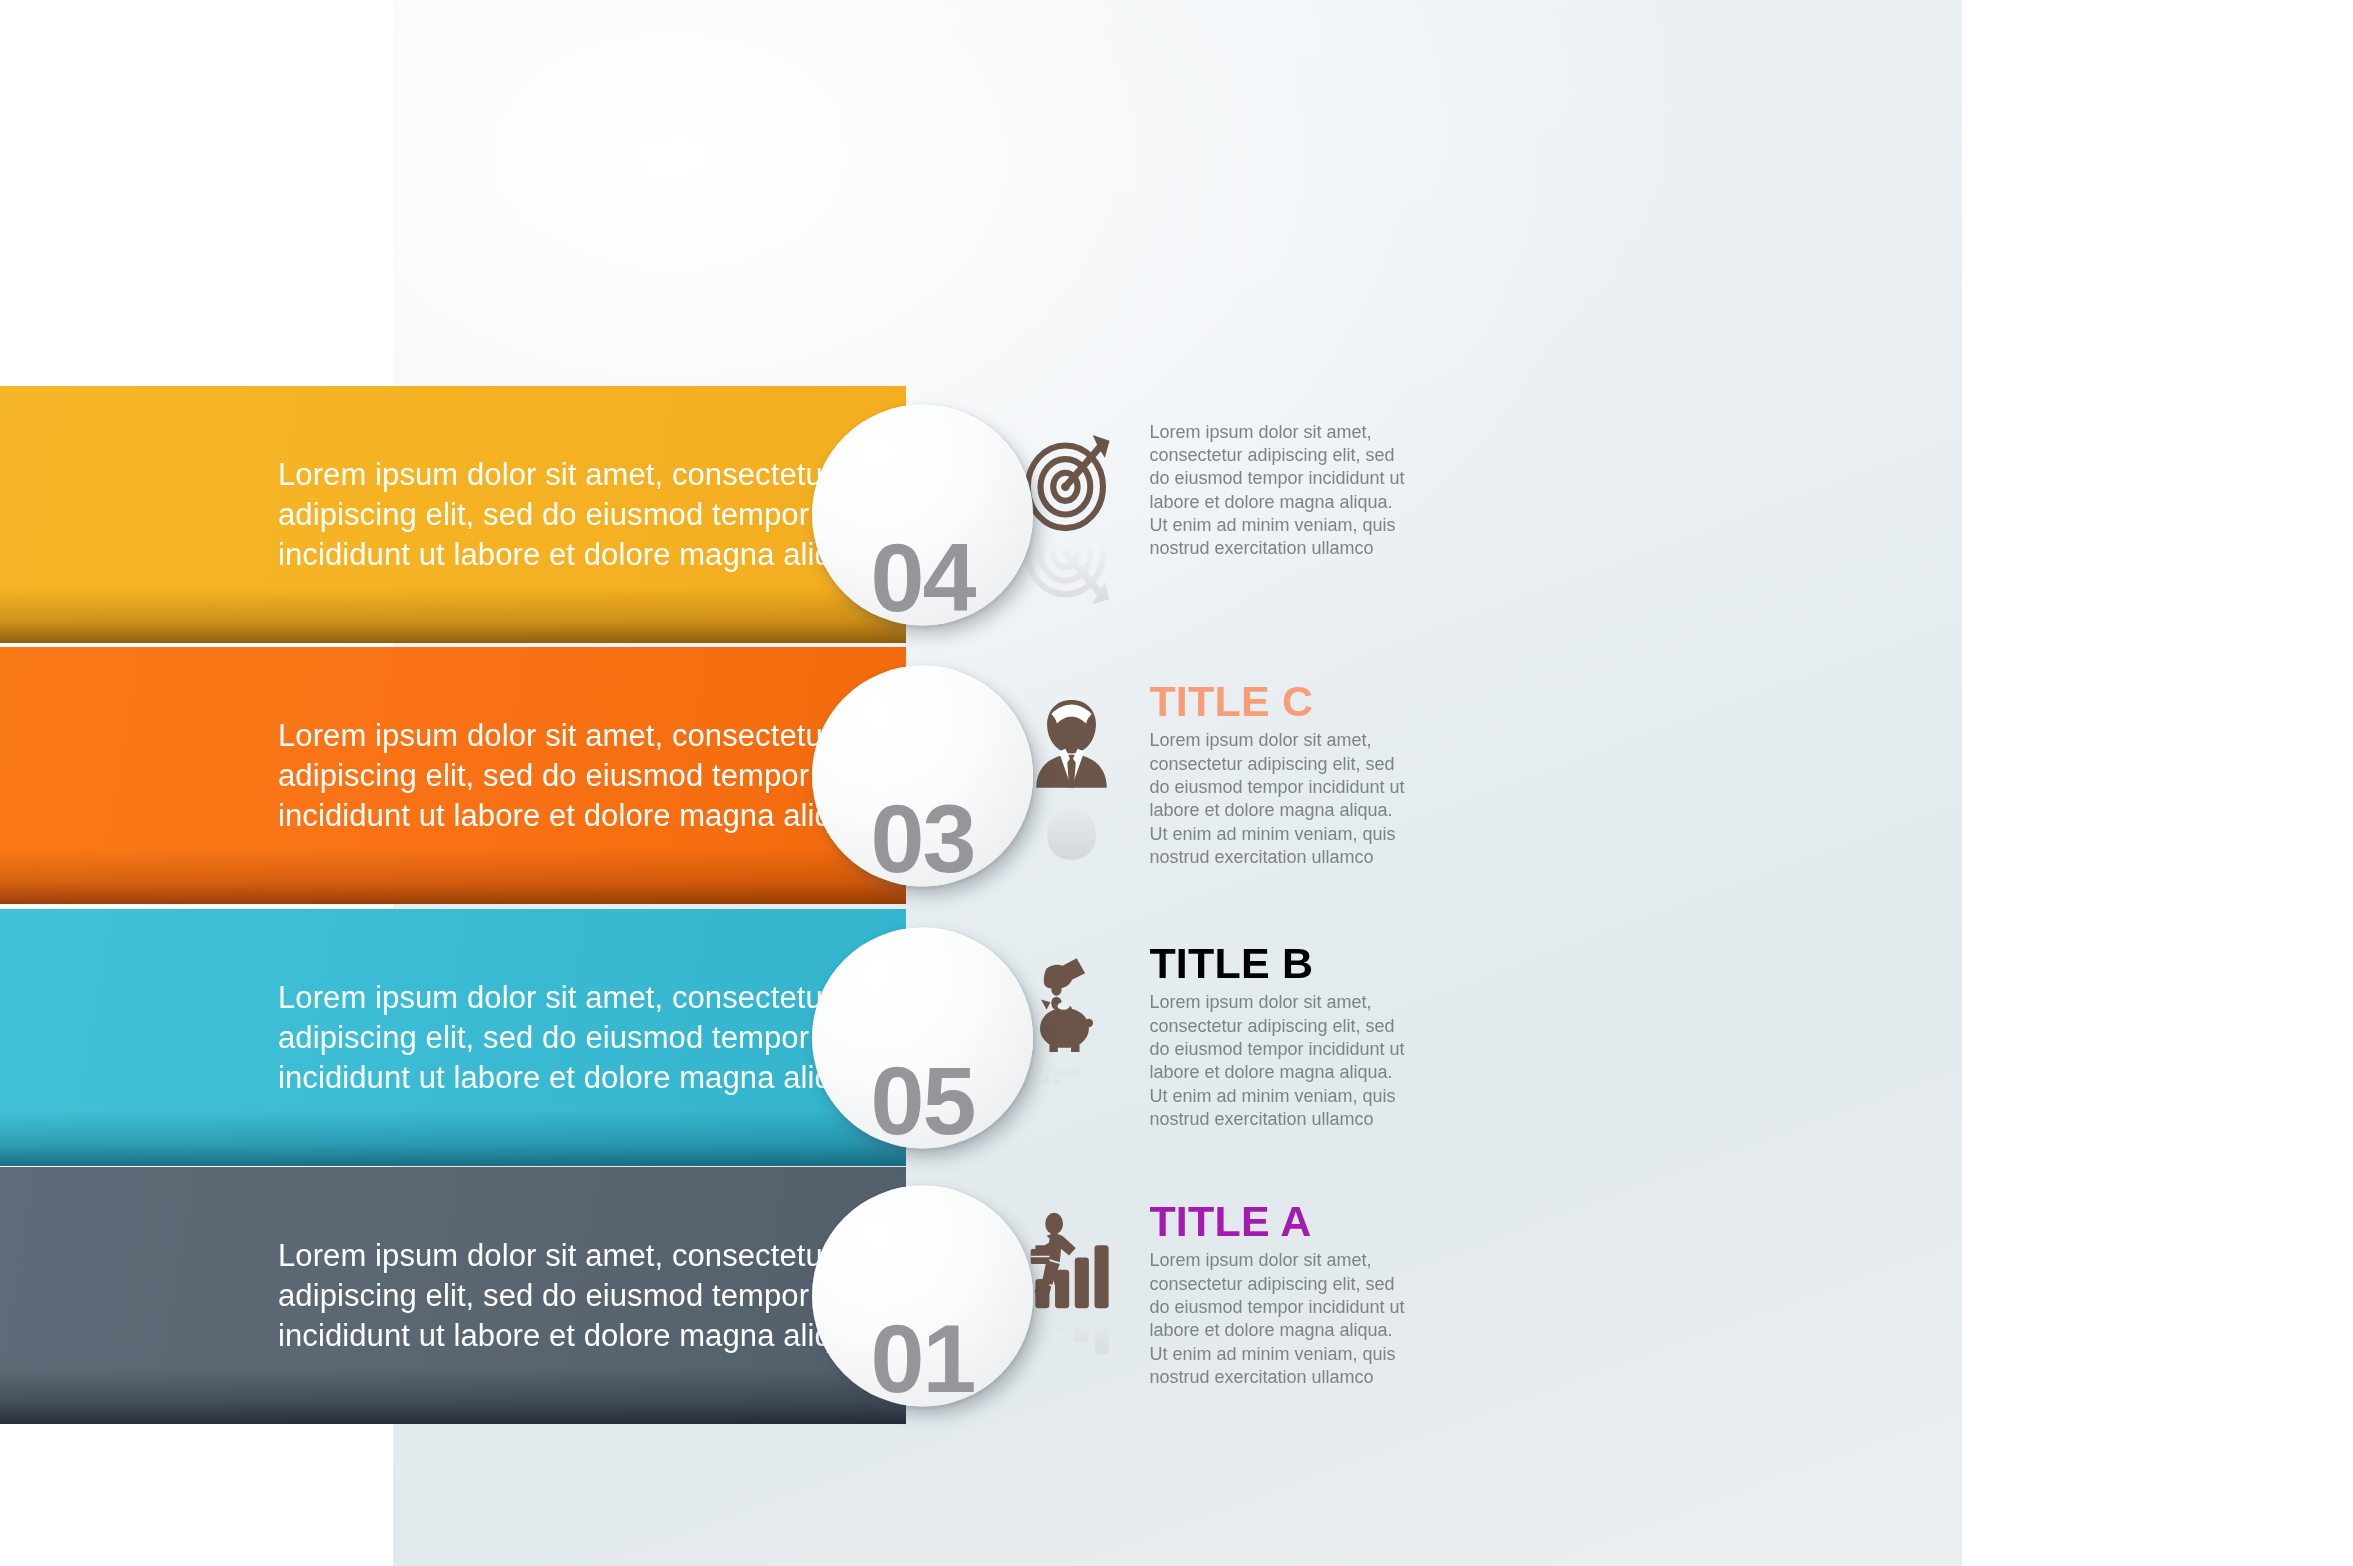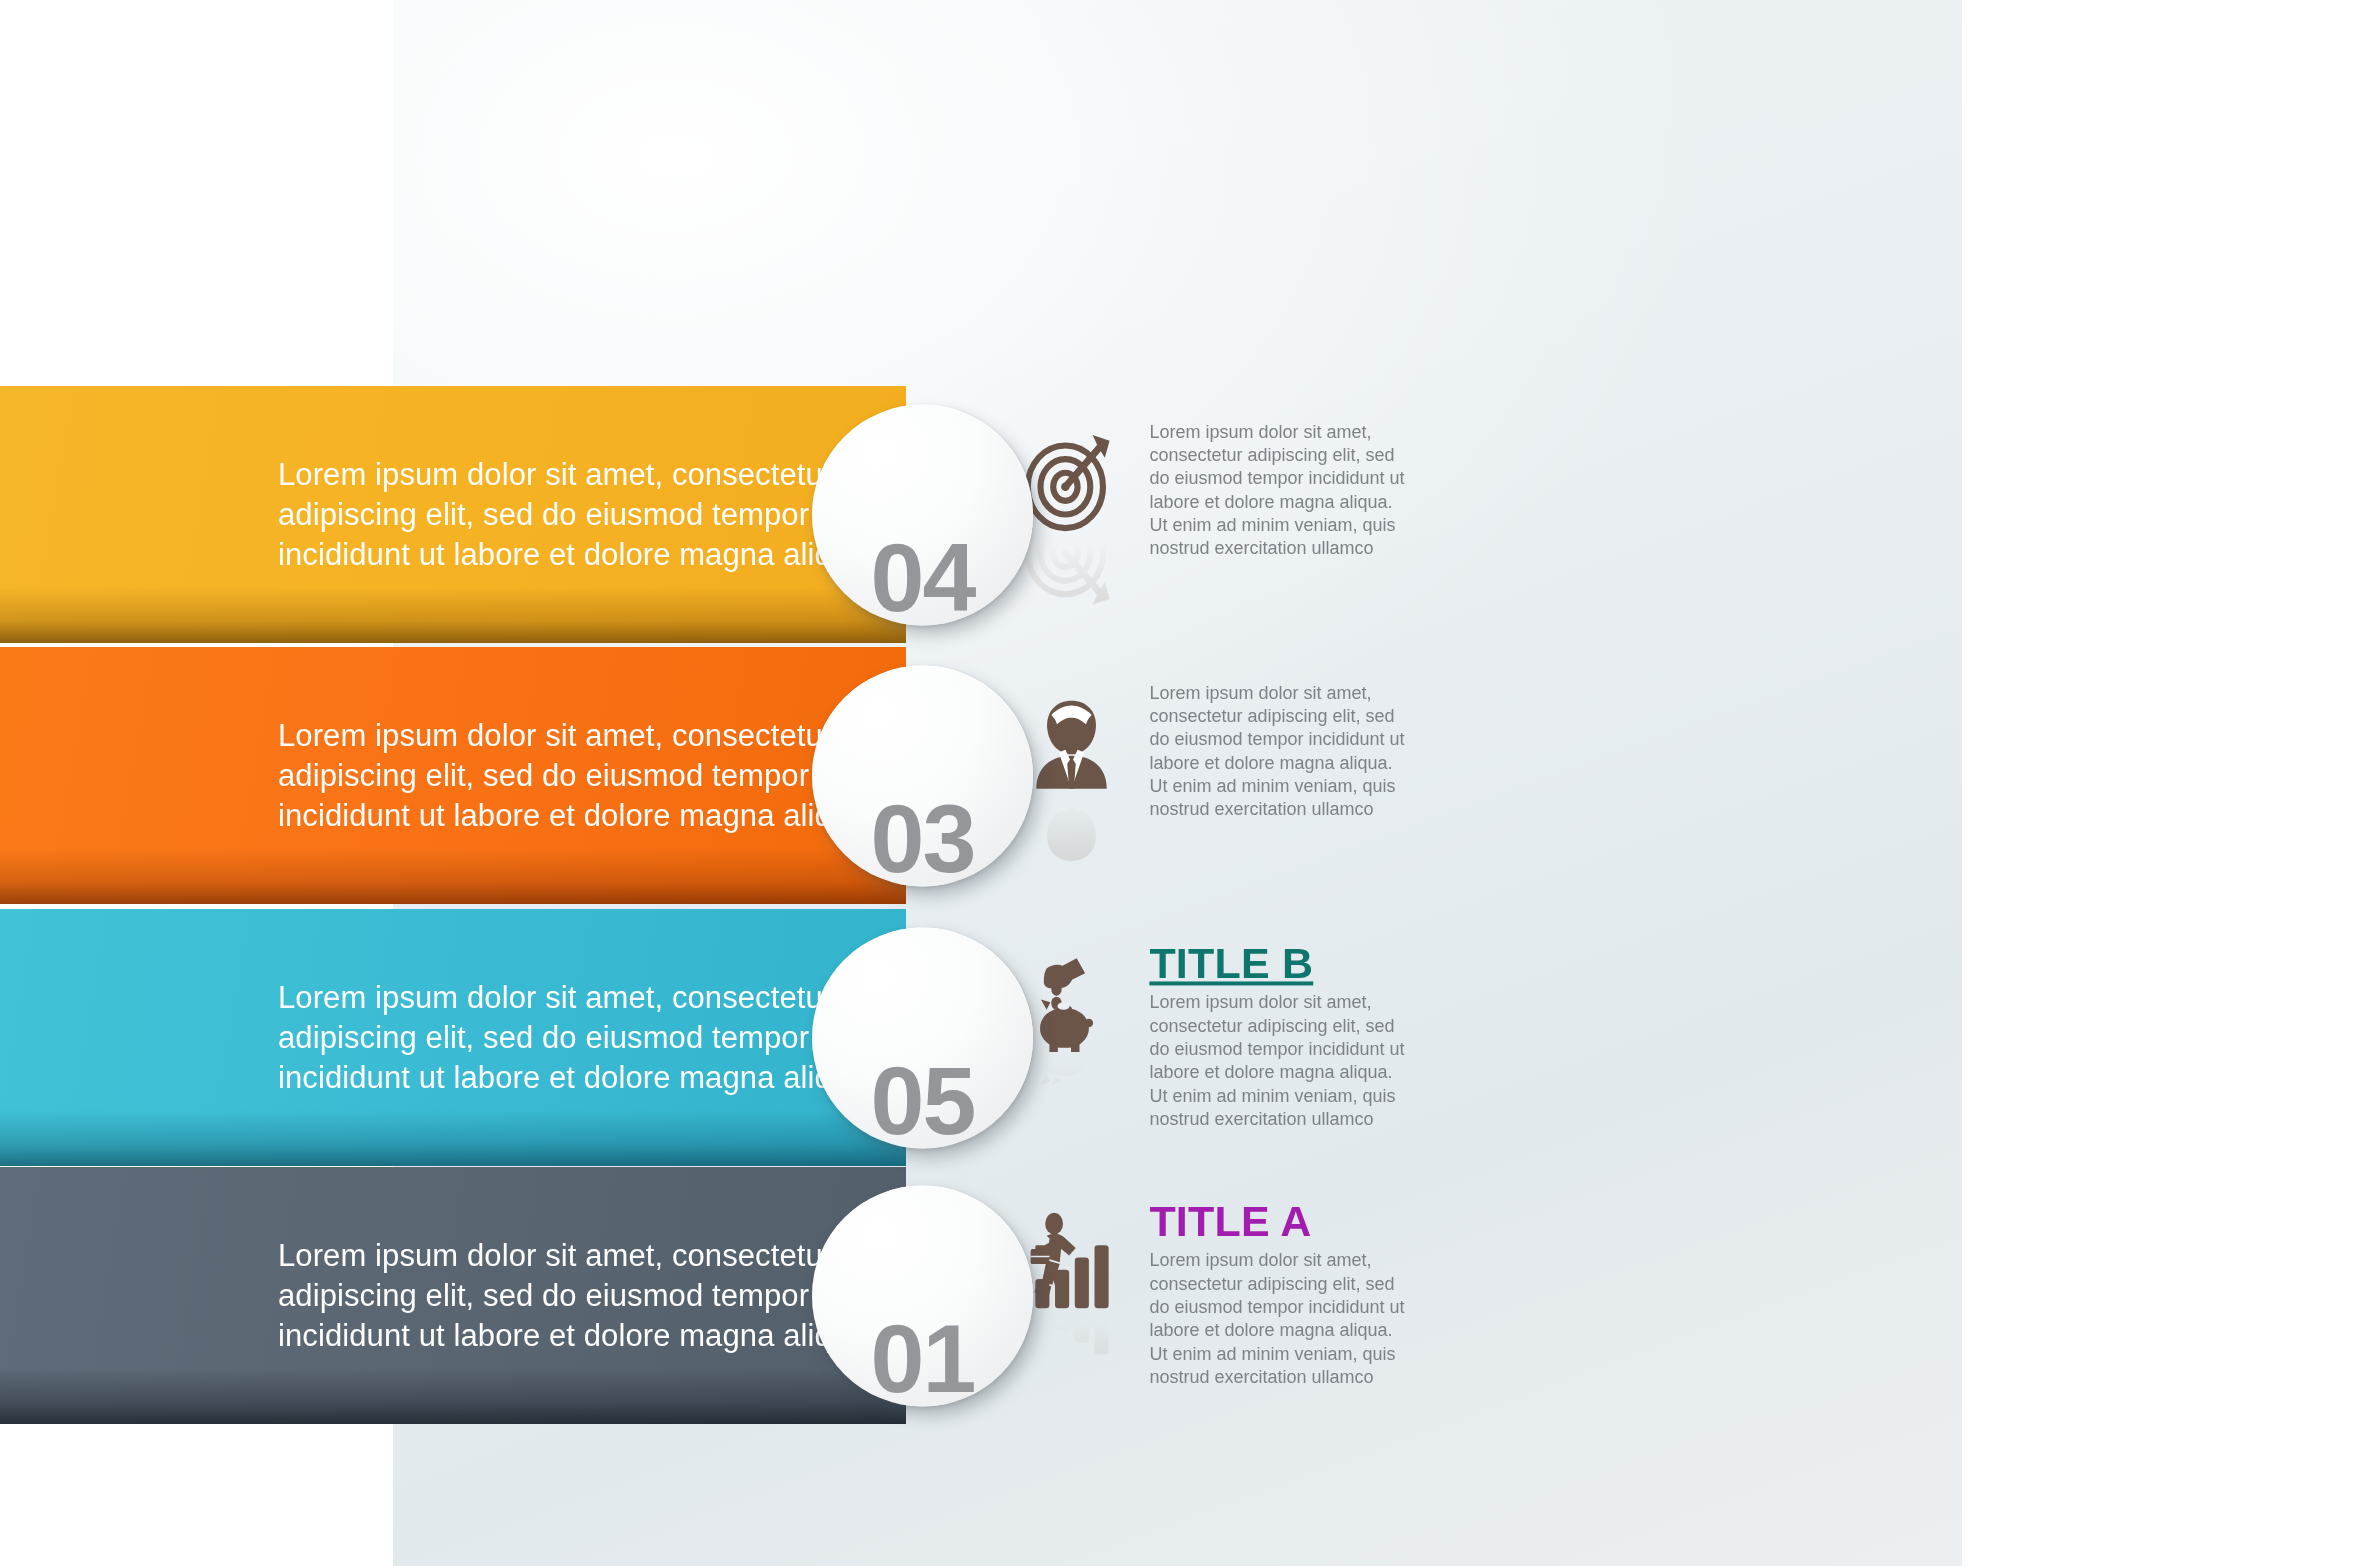--- a/index.html
+++ b/index.html
@@ -153,20 +153,21 @@
             <g fill="#6b5448">
               <path d="M105 18 c-32 0 -52 22 -52 52 c0 34 22 62 52 62 c30 0 52 -28 52 -62 c0 -30 -20 -52 -52 -52 Z"></path>
               <path d="M30 205 c0 -44 30 -70 75 -70 c45 0 75 26 75 70 Z"></path>
             </g>
             <path d="M78 128 L105 205 L132 128 L118 122 L105 150 L92 122 Z" fill="#ffffff"></path>
             <path d="M96 152 L105 138 L114 152 L110 205 L100 205 Z" fill="#6b5448"></path>
           </svg>
         </div>
       </div>
       <div class="info-text">
+        <div class="info-title" style="color: rgb(247, 158, 120);">TITLE C</div>
         <div class="info-body">Lorem ipsum dolor sit amet, consectetur adipiscing elit, sed do eiusmod tempor incididunt ut labore et dolore magna aliqua. Ut enim ad minim veniam, quis nostrud exercitation ullamco</div>
       </div>
     </div>
   </div>
 
   <div class="row" id="row-b">
     <div class="bar">
       <div class="bar-face"></div>
       <div class="bar-fold"></div>
     </div>
@@ -198,21 +199,21 @@
             <g fill="#6b5448">
               <path d="M38 160 c0 -26 22 -44 52 -44 c30 0 52 18 52 44 c0 14 -8 26 -20 34 l0 16 l-18 0 l0 -10 c-5 1 -9 1 -14 1 c-5 0 -9 0 -14 -1 l0 10 l-18 0 l0 -16 c-12 -8 -20 -20 -20 -34 Z"></path>
               <path d="M52 120 l-12 -22 l20 6 Z"></path>
               <path d="M68 116 l-4 -20 l18 10 Z"></path>
               <circle cx="142" cy="148" r="9"></circle>
             </g>
           </svg>
         </div>
       </div>
       <div class="info-text">
-        <div class="info-title" style="color: #0f766e; text-decoration: underline;">TITLE B</div>
+        <div class="info-title" style="color: #000000;">TITLE B</div>
         <div class="info-body">Lorem ipsum dolor sit amet, consectetur adipiscing elit, sed do eiusmod tempor incididunt ut labore et dolore magna aliqua. Ut enim ad minim veniam, quis nostrud exercitation ullamco</div>
       </div>
     </div>
   </div>
 
   <div class="row" id="row-a">
     <div class="bar">
       <div class="bar-face"></div>
       <div class="bar-fold"></div>
     </div>

